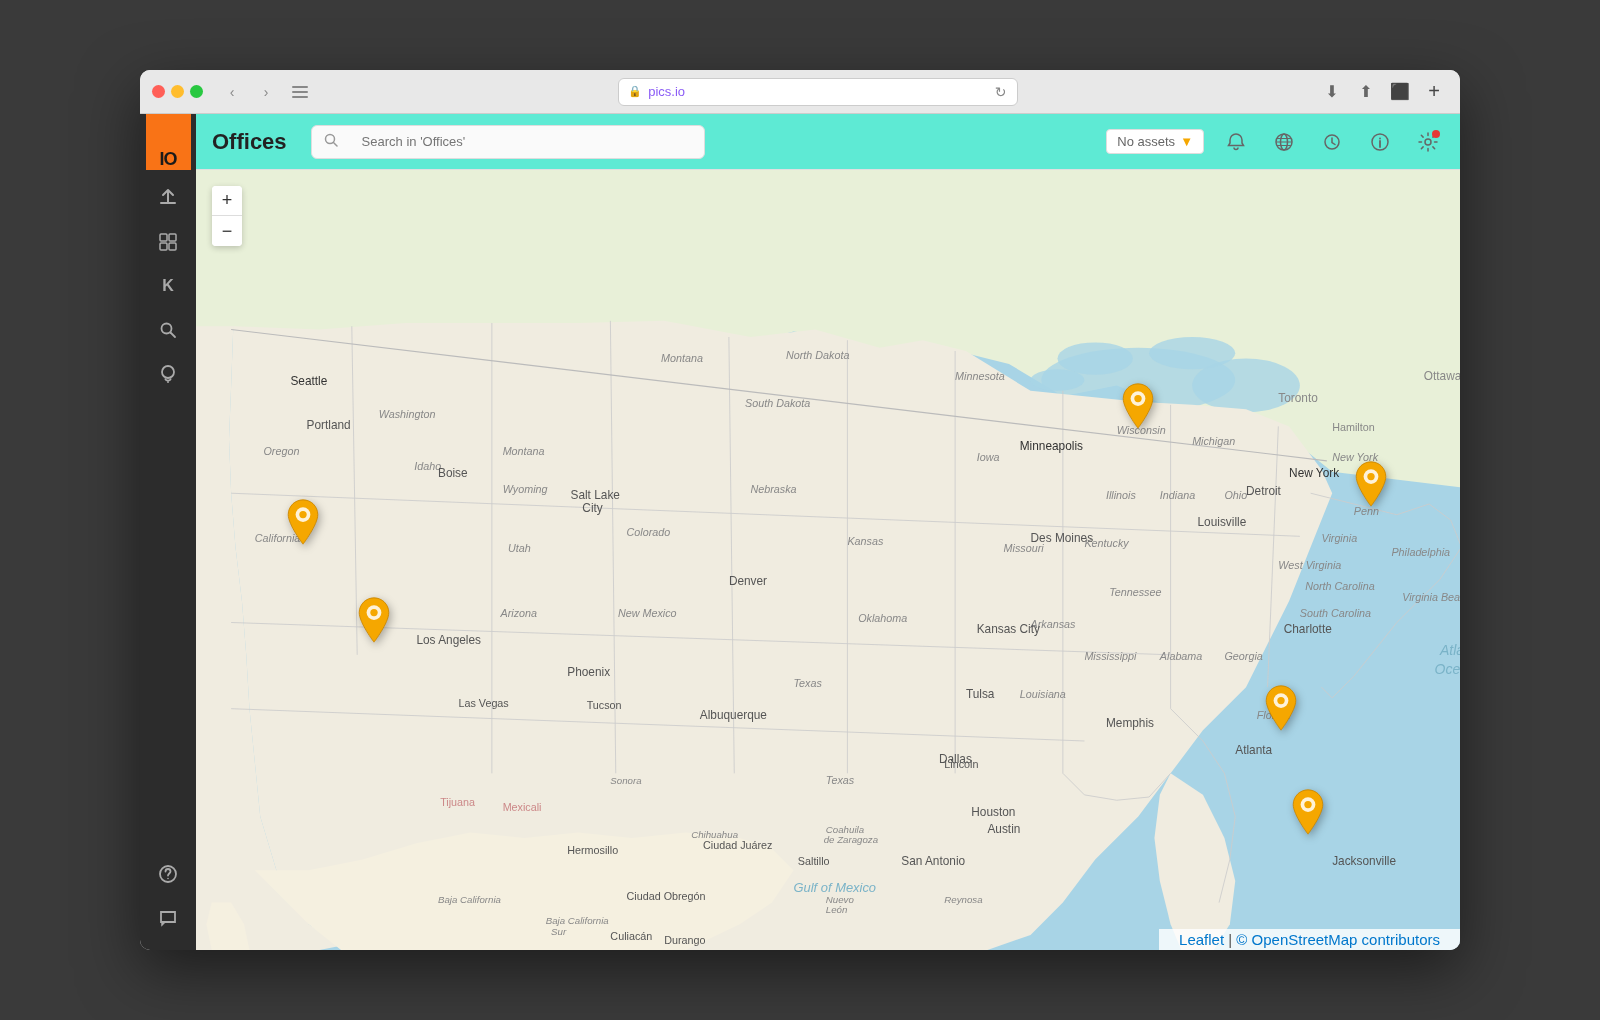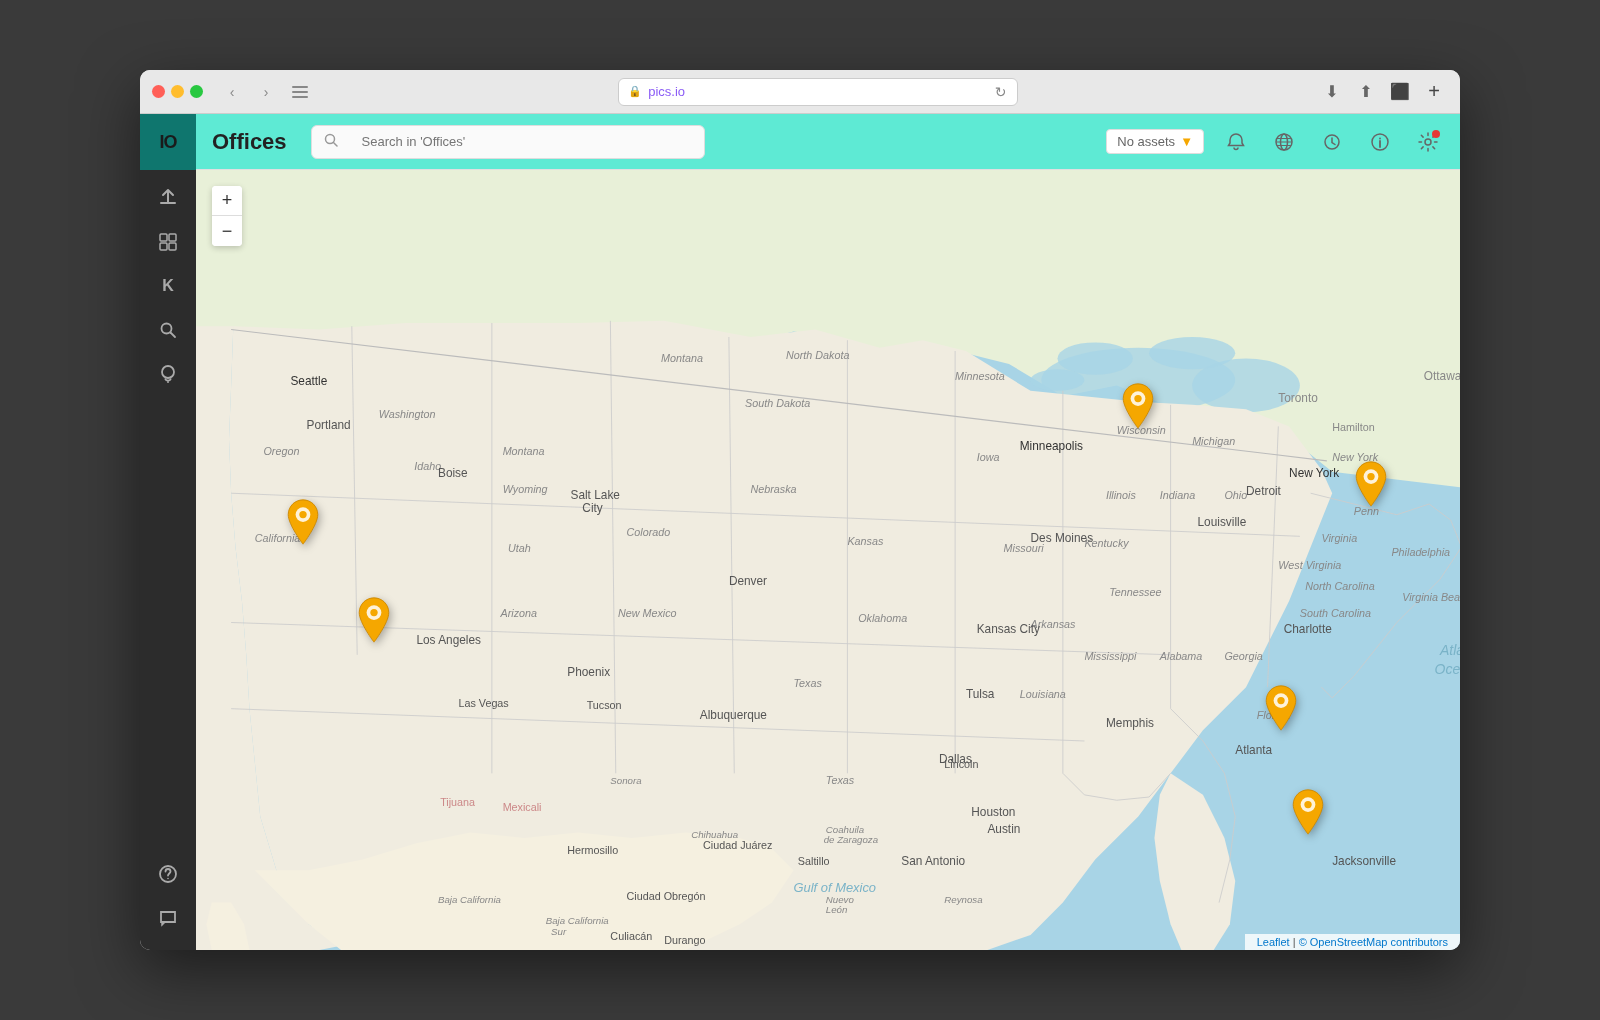--- a/index.html
+++ b/index.html
@@ -134,25 +134,25 @@
       width: 56px;
       background: #2c2c2c;
       display: flex;
       flex-direction: column;
       align-items: center;
       padding: 0;
       flex-shrink: 0;
     }
 
     .sidebar-logo {
-      width: 56px;
+      width: 45px;
       height: 56px;
-      background: #0f766e;
-      display: flex;
-      align-items: center;
+      background: #f97316;
+      display: flex;
+      align-items: flex-end;
       justify-content: center;
       flex-shrink: 0;
     }
 
     .sidebar-logo-text {
       color: #1a1a1a;
       font-size: 18px;
       font-weight: 800;
       letter-spacing: -1px;
     }
@@ -307,22 +307,22 @@
       border-bottom: 1px solid #ddd;
     }
     .map-zoom-btn:last-child { border-bottom: none; }
 
     
     .map-attribution {
       position: absolute;
       bottom: 0;
       right: 0;
       background: rgba(255,255,255,0.8);
-      padding: 2px 12px;
-      font-size: 11px;
+      padding: 2px 20px;
+      font-size: 15px;
       color: #555;
       z-index: 10;
     }
     .map-attribution a { color: #0077cc; text-decoration: none; }
 
     
     .map-pin {
       position: absolute;
       transform: translate(-50%, -100%);
       cursor: pointer;

